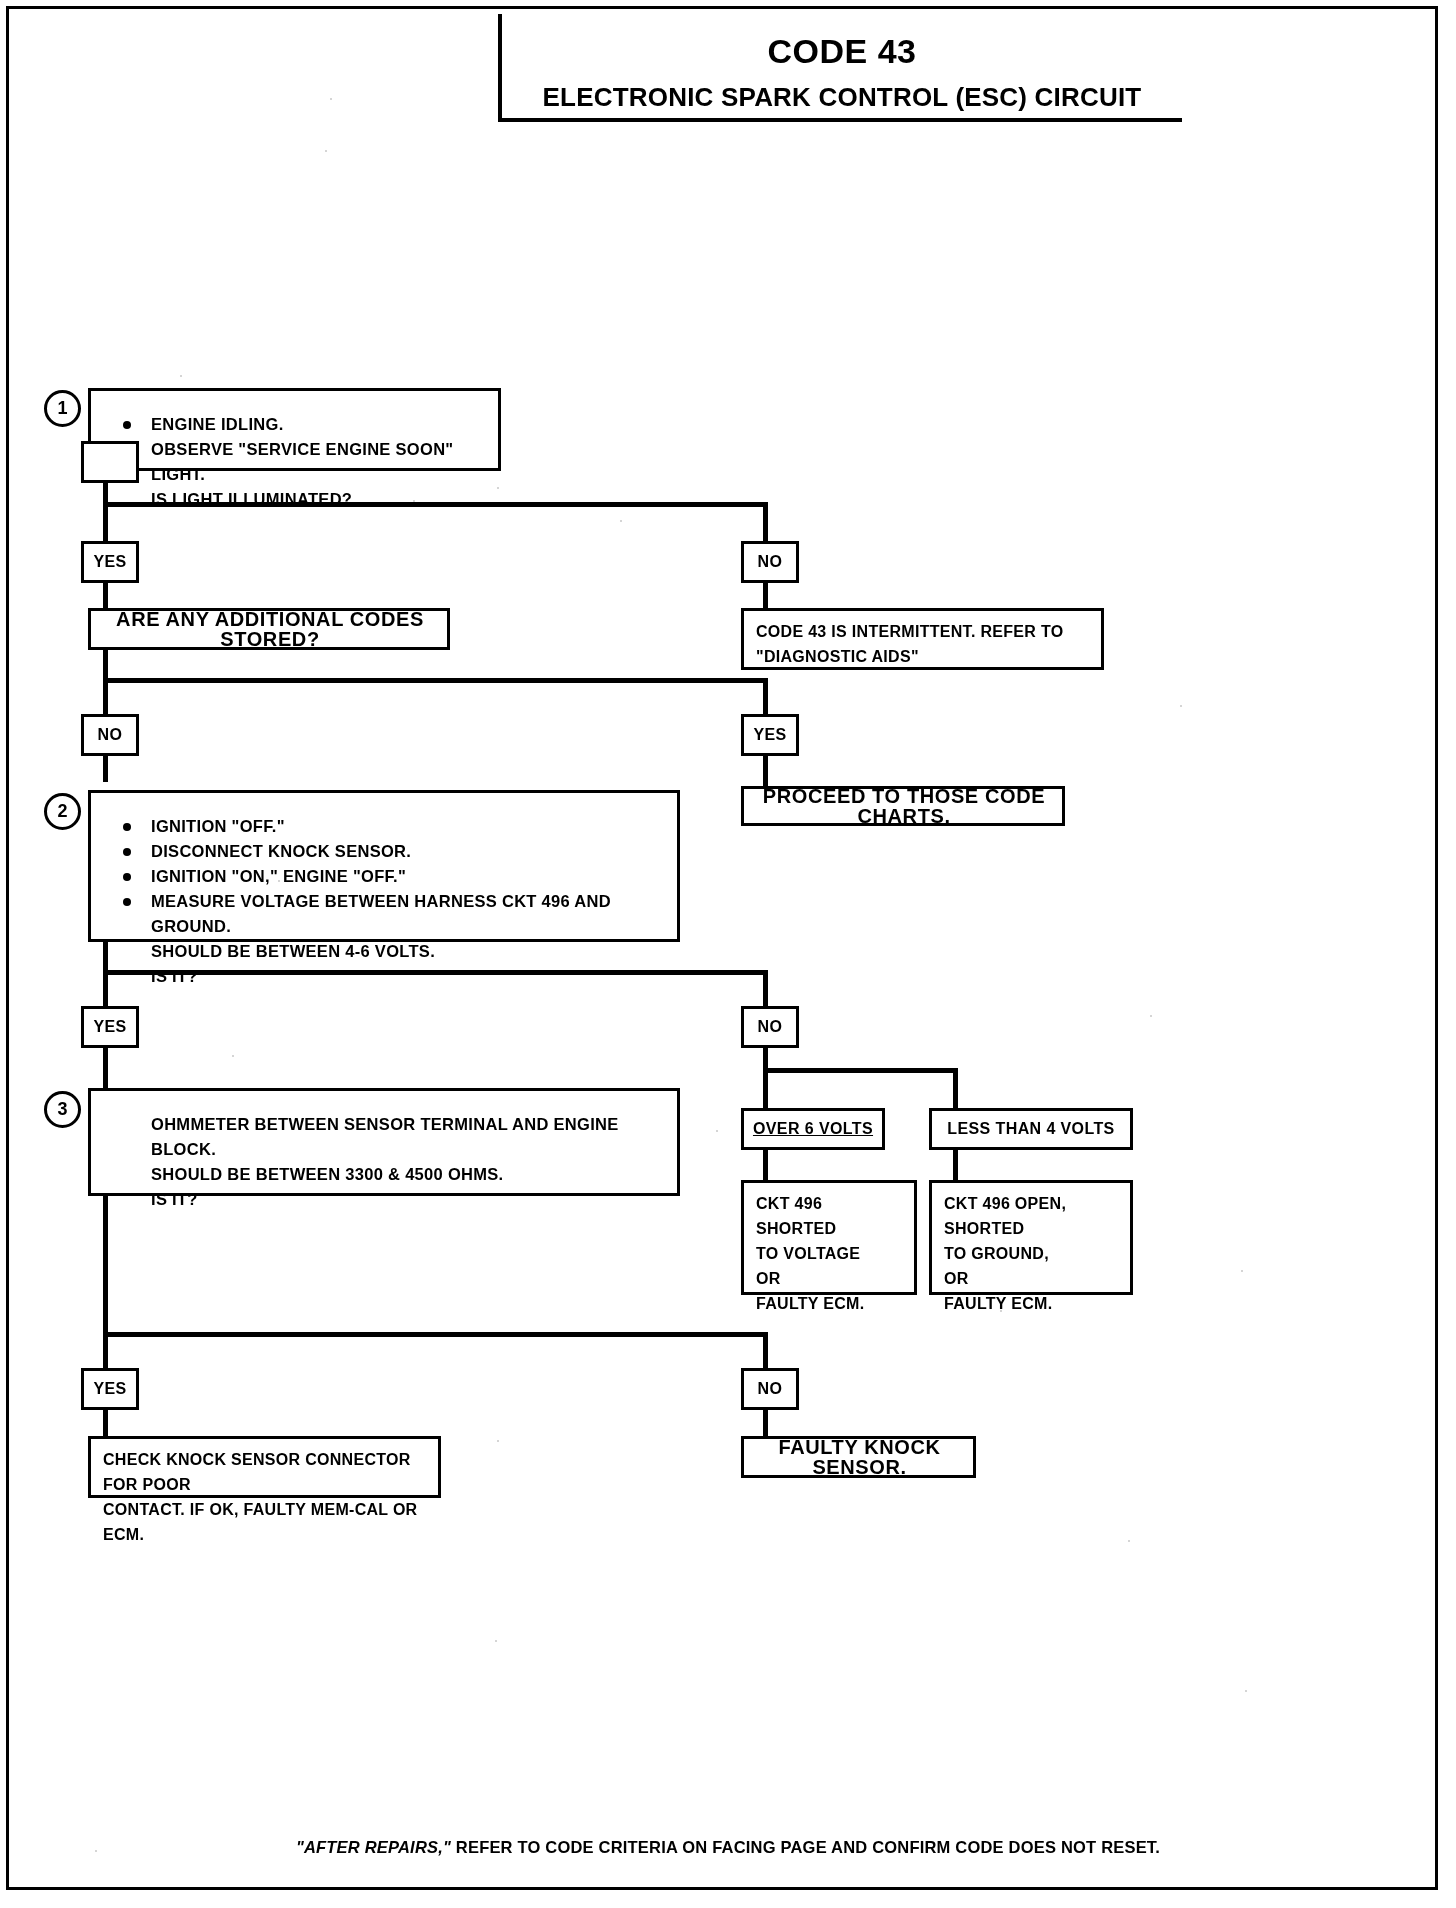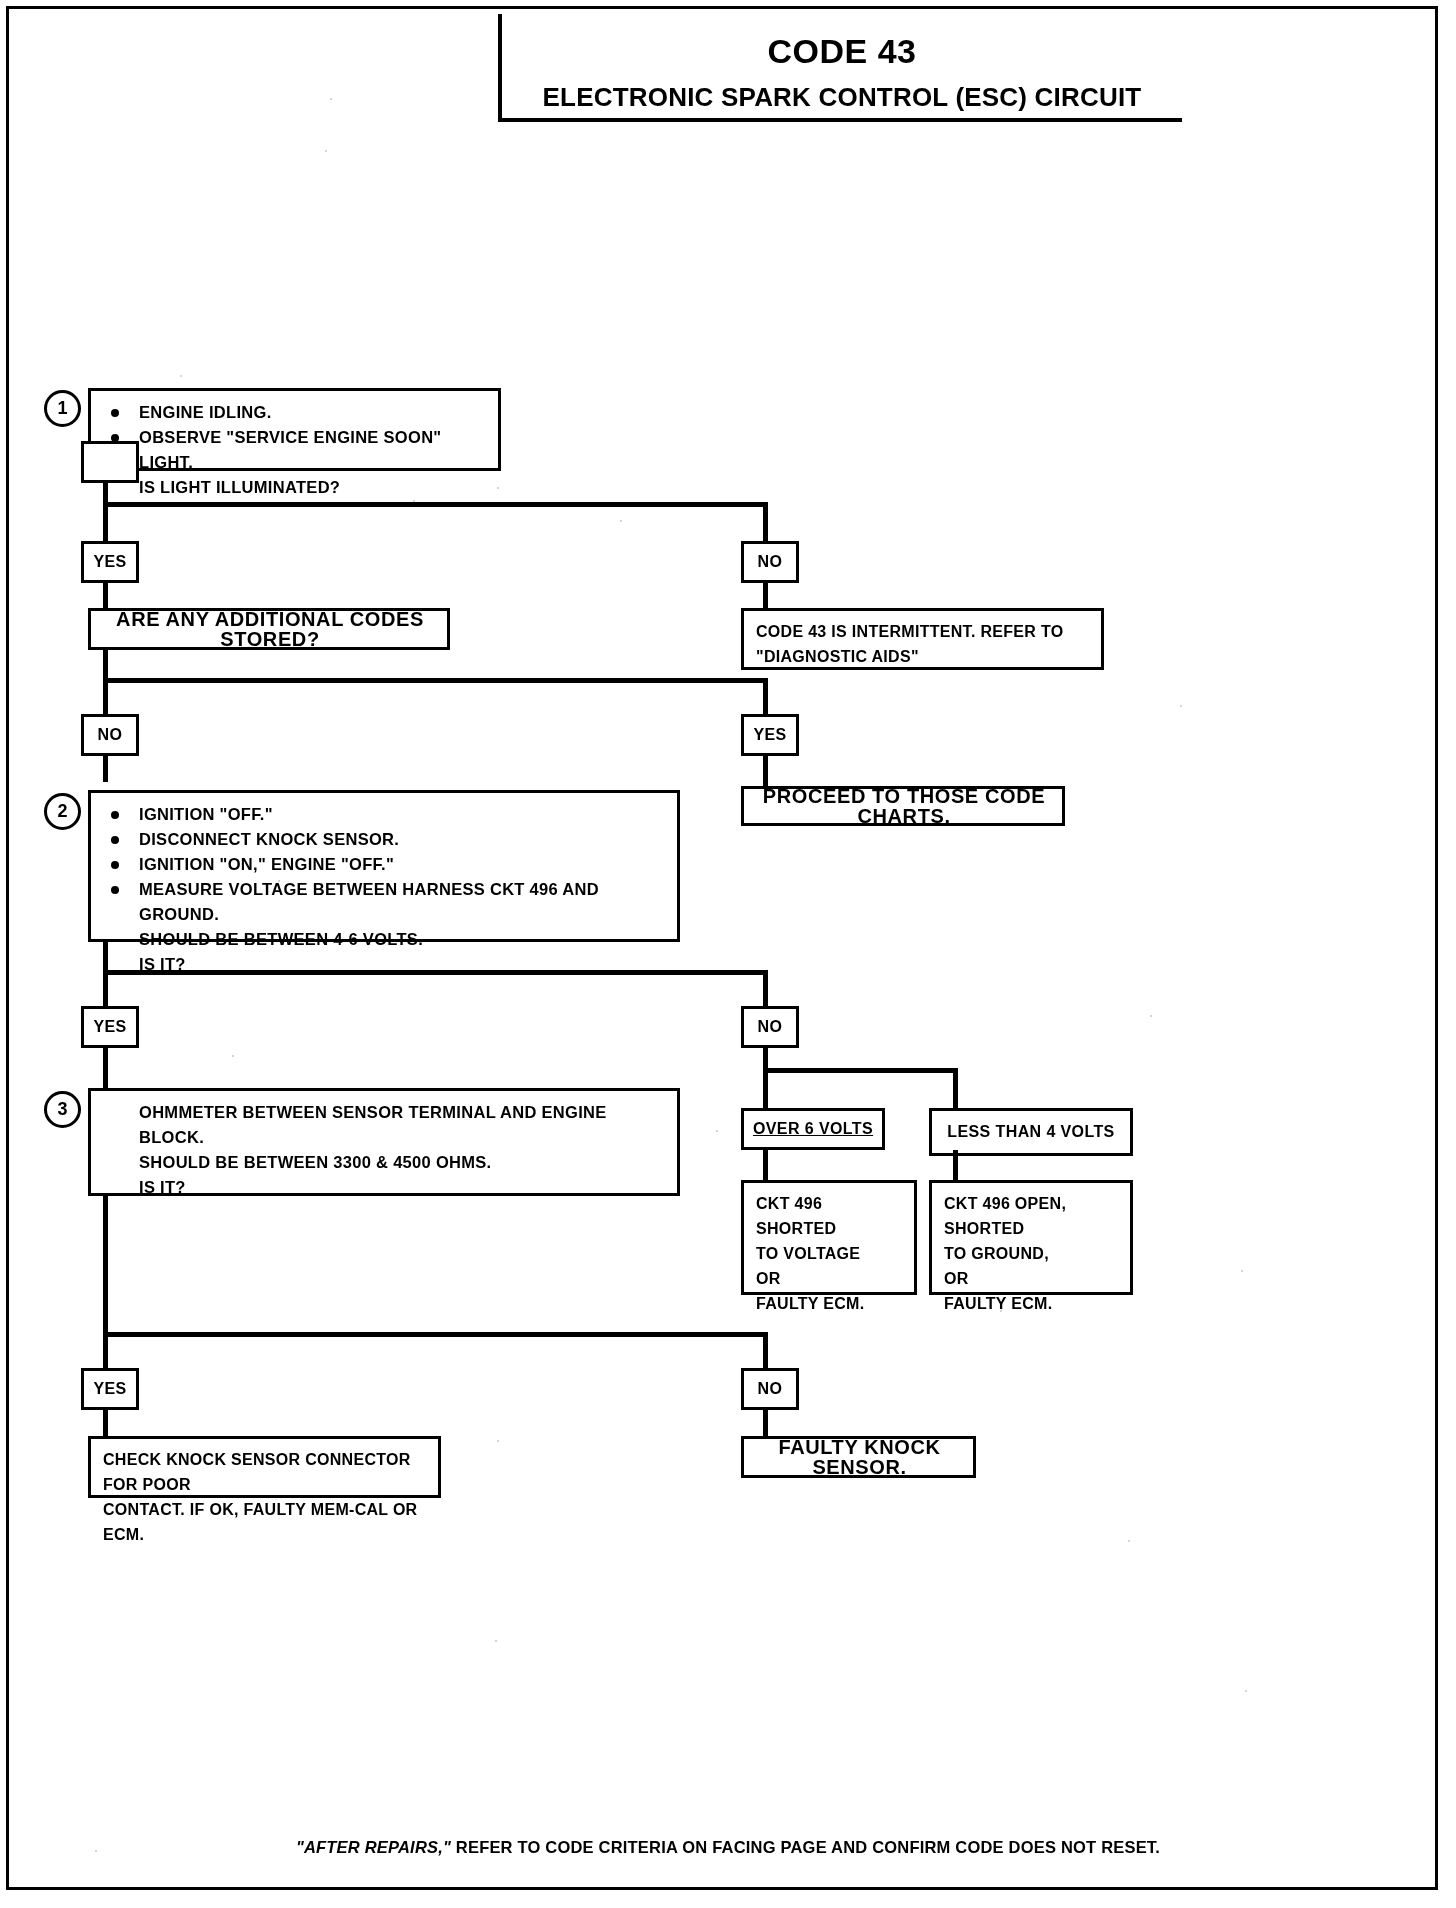--- a/index.html
+++ b/index.html
@@ -85,21 +85,21 @@
   .label-box{
     font-size:16px;
     display:flex;
     align-items:center;
     justify-content:center;
     text-align:center;
     letter-spacing:0.4px;
   }
   
   ul.bullets{
-    margin:0; padding:0;
+    margin:12px; padding:0;
     list-style:none;
   }
   ul.bullets li{
     position:relative;
     padding-left:34px;
     margin:0;
   }
   ul.bullets li::before{
     content:"";
     position:absolute;
@@ -265,21 +265,21 @@
       <li class="cont">OHMMETER BETWEEN SENSOR TERMINAL AND ENGINE BLOCK.</li>
       <li class="cont">SHOULD BE BETWEEN 3300 &amp; 4500 OHMS.</li>
       <li class="cont">IS IT?</li>
     </ul>
   </div>
 
   <div class="box label-box" style="left:741px; top:1108px; width:144px; height:42px;text-decoration:underline;">
     <span>OVER 6 VOLTS</span>
   </div>
 
-  <div class="box label-box" style="left:929px; top:1108px; width:204px; height:48px;">
+  <div class="box label-box" style="left:929px; top:1108px; width:204px; height:42px;">
     <span>LESS THAN 4 VOLTS</span>
   </div>
 
   <div class="vline" style="left:763px; top:1150px; height:32px;"></div>
   <div class="vline" style="left:953px; top:1150px; height:32px;"></div>
 
   <div class="box plain-box" style="left:741px; top:1180px; width:176px; height:115px;">
     <span class="box-text">CKT 496 SHORTED
 TO VOLTAGE
 OR

